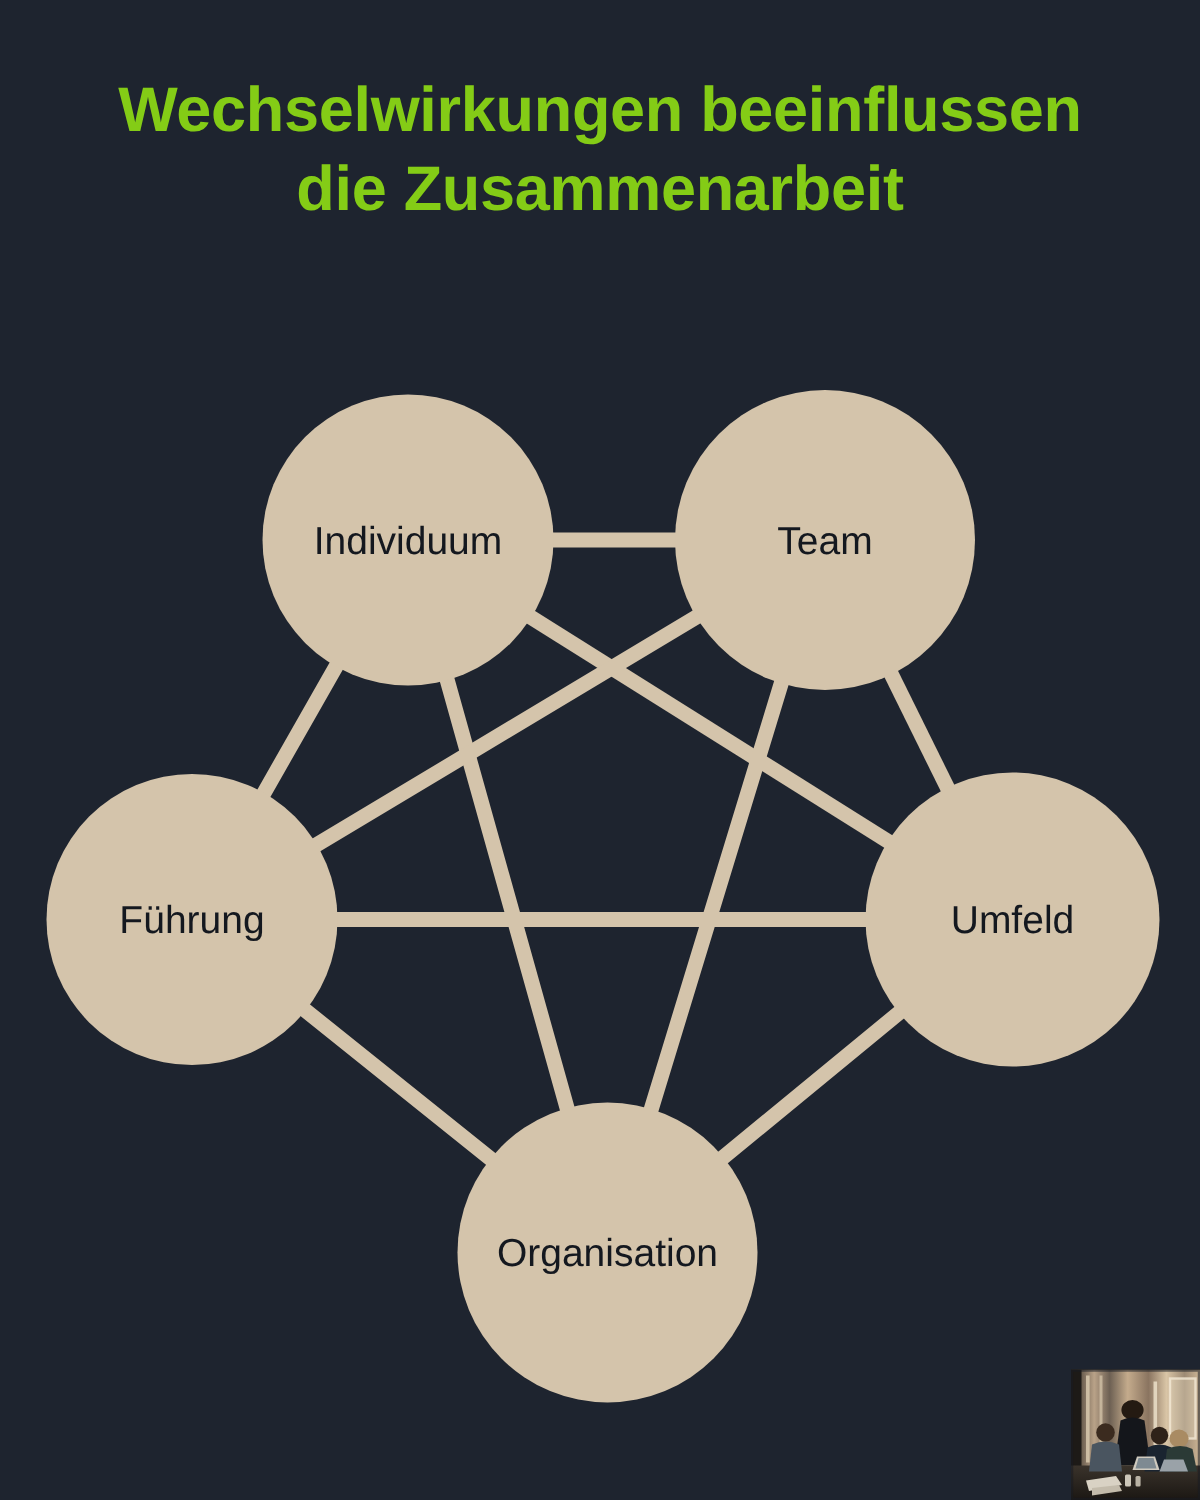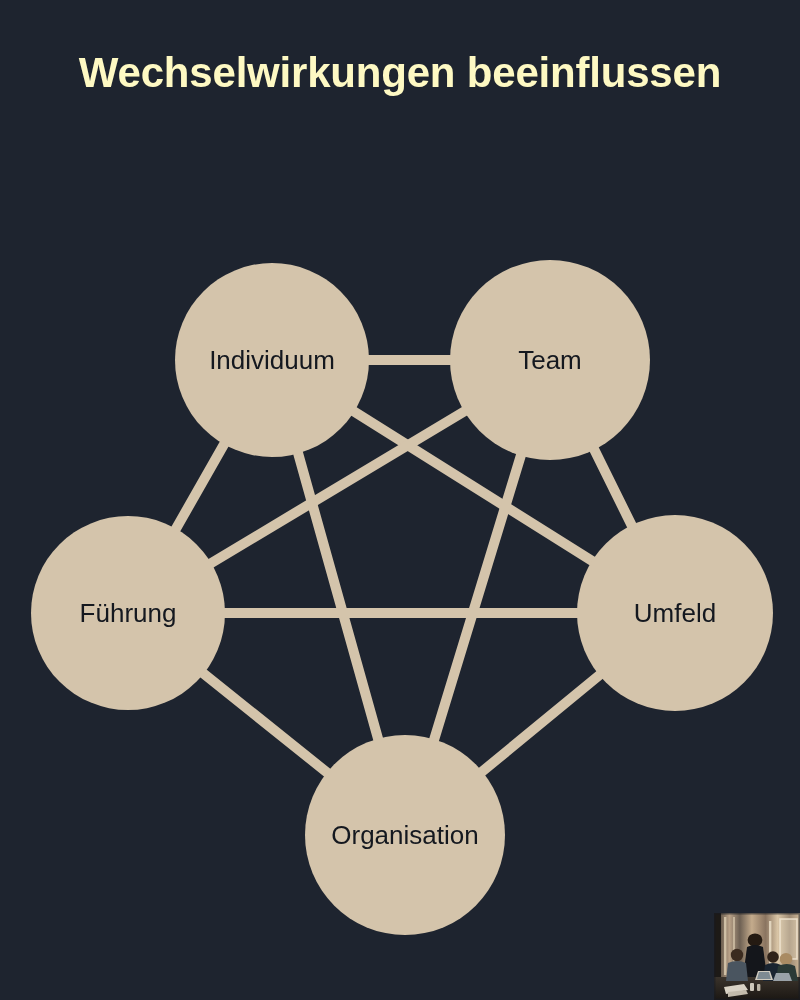--- a/index.html
+++ b/index.html
@@ -29,21 +29,21 @@
   #title-block {
     position: absolute;
     left: 0;
     top: 46px;
     width: 800px;
     text-align: center;
     padding: 0 24px;
   }
   .title-line {
     display: block;
-    color: #fef9c3;
+    color: #84cc16;
     font-family: "Liberation Sans", sans-serif;
     font-weight: bold;
     font-size: 42px;
     line-height: 53px;
     letter-spacing: -0.2px;
     white-space: nowrap;
   }
 
   
   #diagram-svg {
@@ -75,20 +75,21 @@
   }
   #photo-thumb svg { display:block; width:86px; height:87px; }
 </style>
 </head>
 <body>
 
 <div id="stage">
 
   <div id="title-block">
     <span class="title-line">Wechselwirkungen beeinflussen</span>
+    <span class="title-line">die Zusammenarbeit</span>
   </div>
 
   <svg id="diagram-svg" viewBox="0 0 800 1000">
     <g id="edge-layer">
         <line x1="272" y1="360" x2="550" y2="360" stroke="#d4c4ab" stroke-width="10" stroke-linecap="round"></line>
         <line x1="272" y1="360" x2="128" y2="613" stroke="#d4c4ab" stroke-width="10" stroke-linecap="round"></line>
         <line x1="272" y1="360" x2="675" y2="613" stroke="#d4c4ab" stroke-width="10" stroke-linecap="round"></line>
         <line x1="272" y1="360" x2="405" y2="835" stroke="#d4c4ab" stroke-width="10" stroke-linecap="round"></line>
         <line x1="550" y1="360" x2="128" y2="613" stroke="#d4c4ab" stroke-width="10" stroke-linecap="round"></line>
         <line x1="550" y1="360" x2="675" y2="613" stroke="#d4c4ab" stroke-width="10" stroke-linecap="round"></line>

